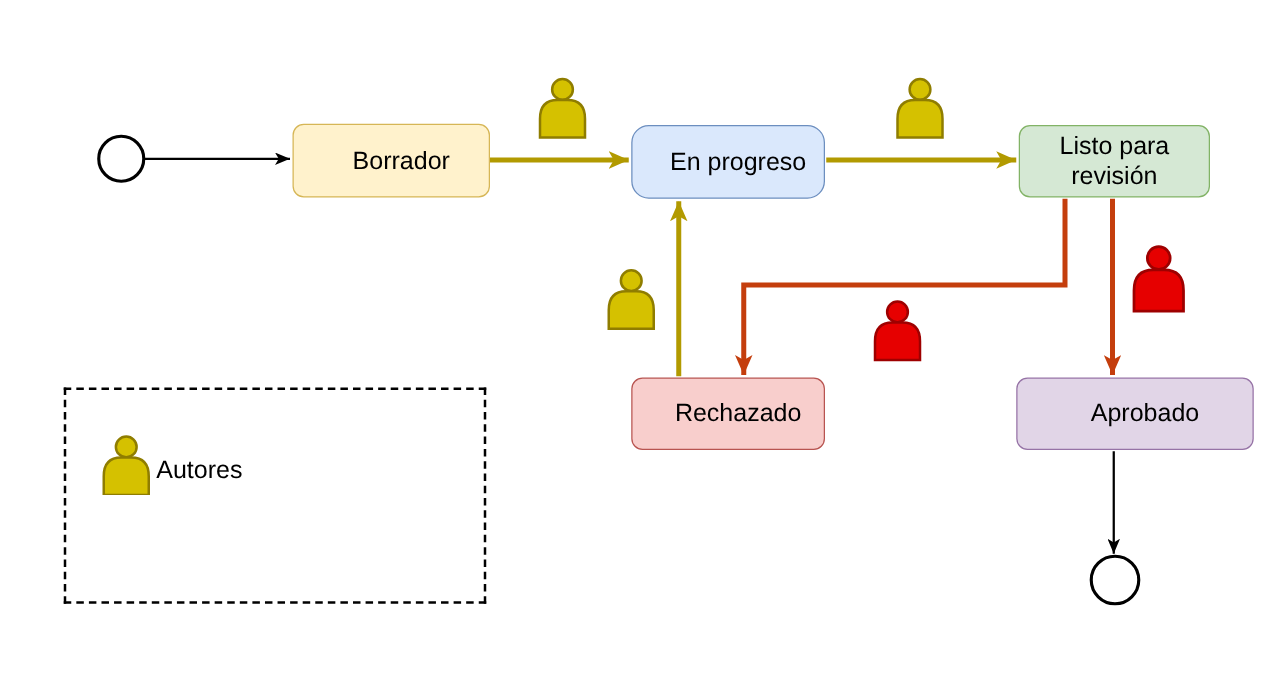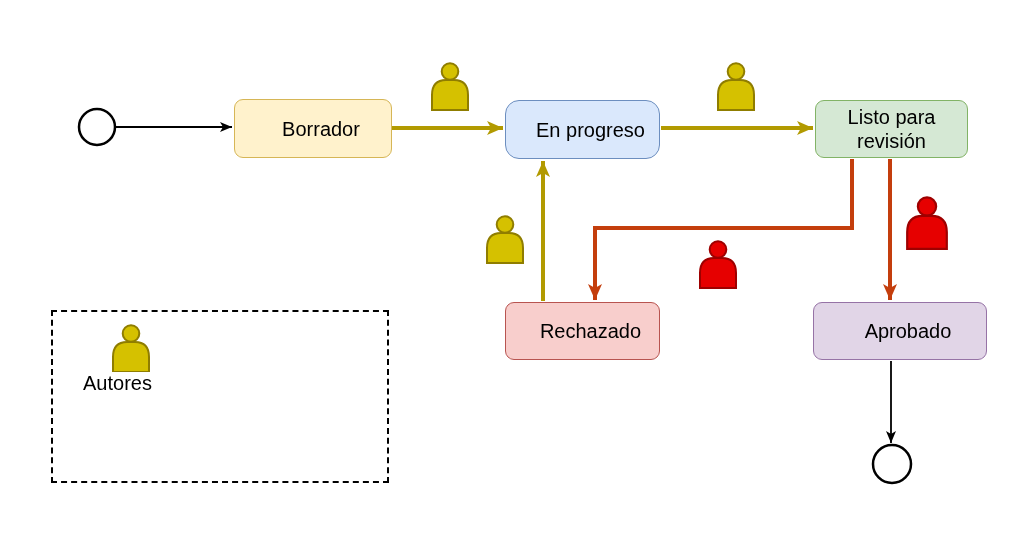--- a/index.html
+++ b/index.html
@@ -24,37 +24,37 @@
     font-size: 20px;
     line-height: 1.2;
     color: #000000;
     border: 1.5px solid;
     padding-left: 16px;
   }
   .node-borrador   { left: 234px; top:  99px; width: 158px; height: 59px; background: #FFF2CC; border-color: #D6B656; }
   .node-enprogreso { left: 505px; top: 100px; width: 155px; height: 59px; background: #DAE8FC; border-color: #6C8EBF; border-radius: 14px; }
   .node-listo      { left: 815px; top: 100px; width: 153px; height: 58px; background: #D5E8D4; border-color: #82B366; padding: 0 10px; }
   .node-rechazado  { left: 505px; top: 302px; width: 155px; height: 58px; background: #F8CECC; border-color: #B85450; }
-  .node-aprobado   { left: 813px; top: 302px; width: 174px; height: 58px; background: #E1D5E7; border-color: #9673A6; }
+  .node-aprobado   { left: 813px; top: 302px; width: 190px; height: 58px; background: #E1D5E7; border-color: #9673A6; }
 
   .legend {
     position: absolute;
     left: 51px; top: 310px;
     width: 338px; height: 173px;
     box-sizing: border-box;
     border: 2px dashed #000000;
     background: #ffffff;
   }
   .legend-row {
     position: absolute;
     left: 27px;
     display: flex;
     align-items: flex-end;
   }
-  .legend-row-authors   { top: 12px; flex-direction: column; }
+  .legend-row-authors   { top: 36px; }
   .legend-row-reviewers { top: 84px; }
   .legend-label {
     font-size: 20px;
     color: #000000;
     padding-bottom: 8px;
     padding-left: 3px;
     white-space: nowrap;
   }
 
   .person-author   { fill: #D5C100; stroke: #8F7D00; stroke-width: 2; }

